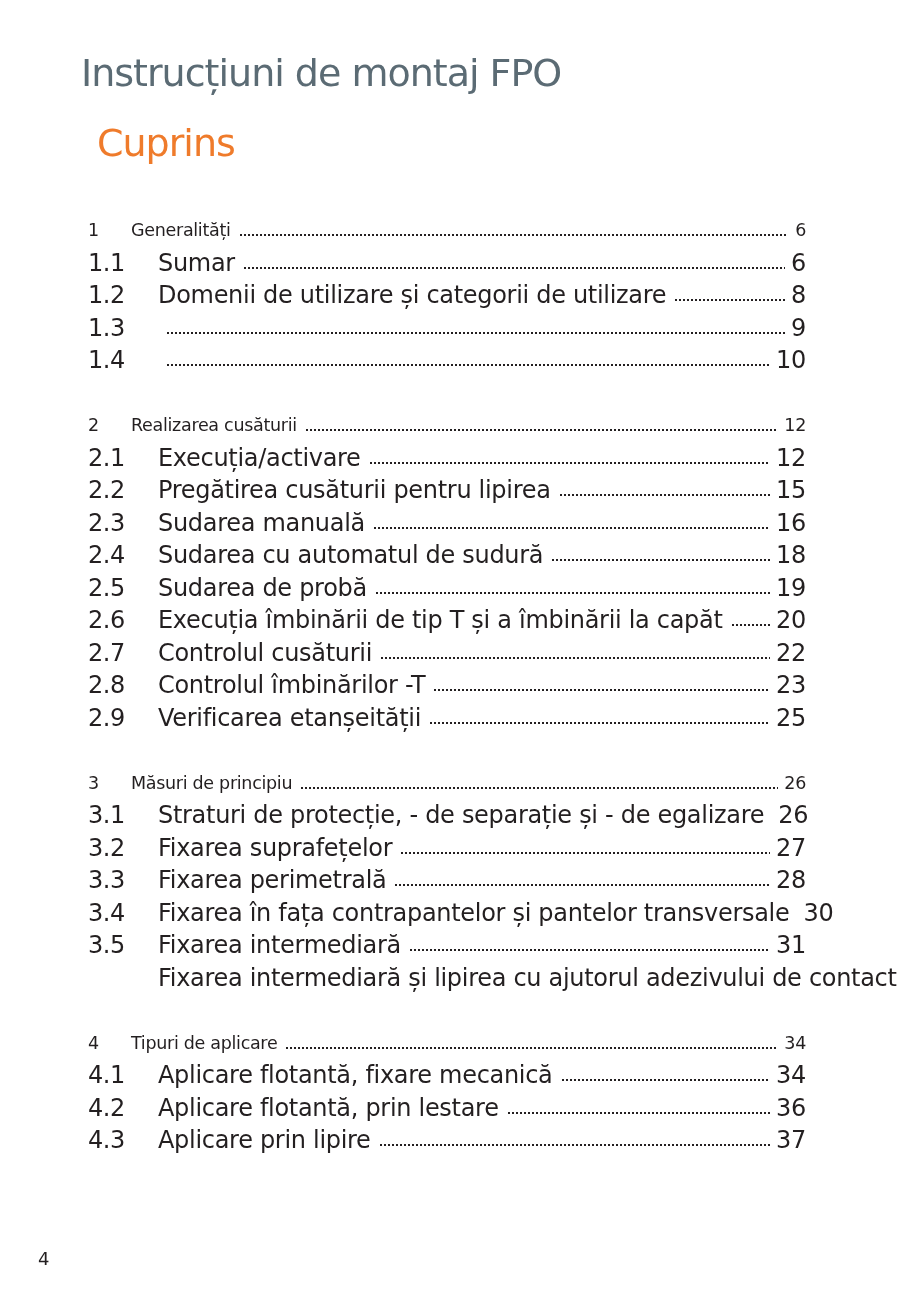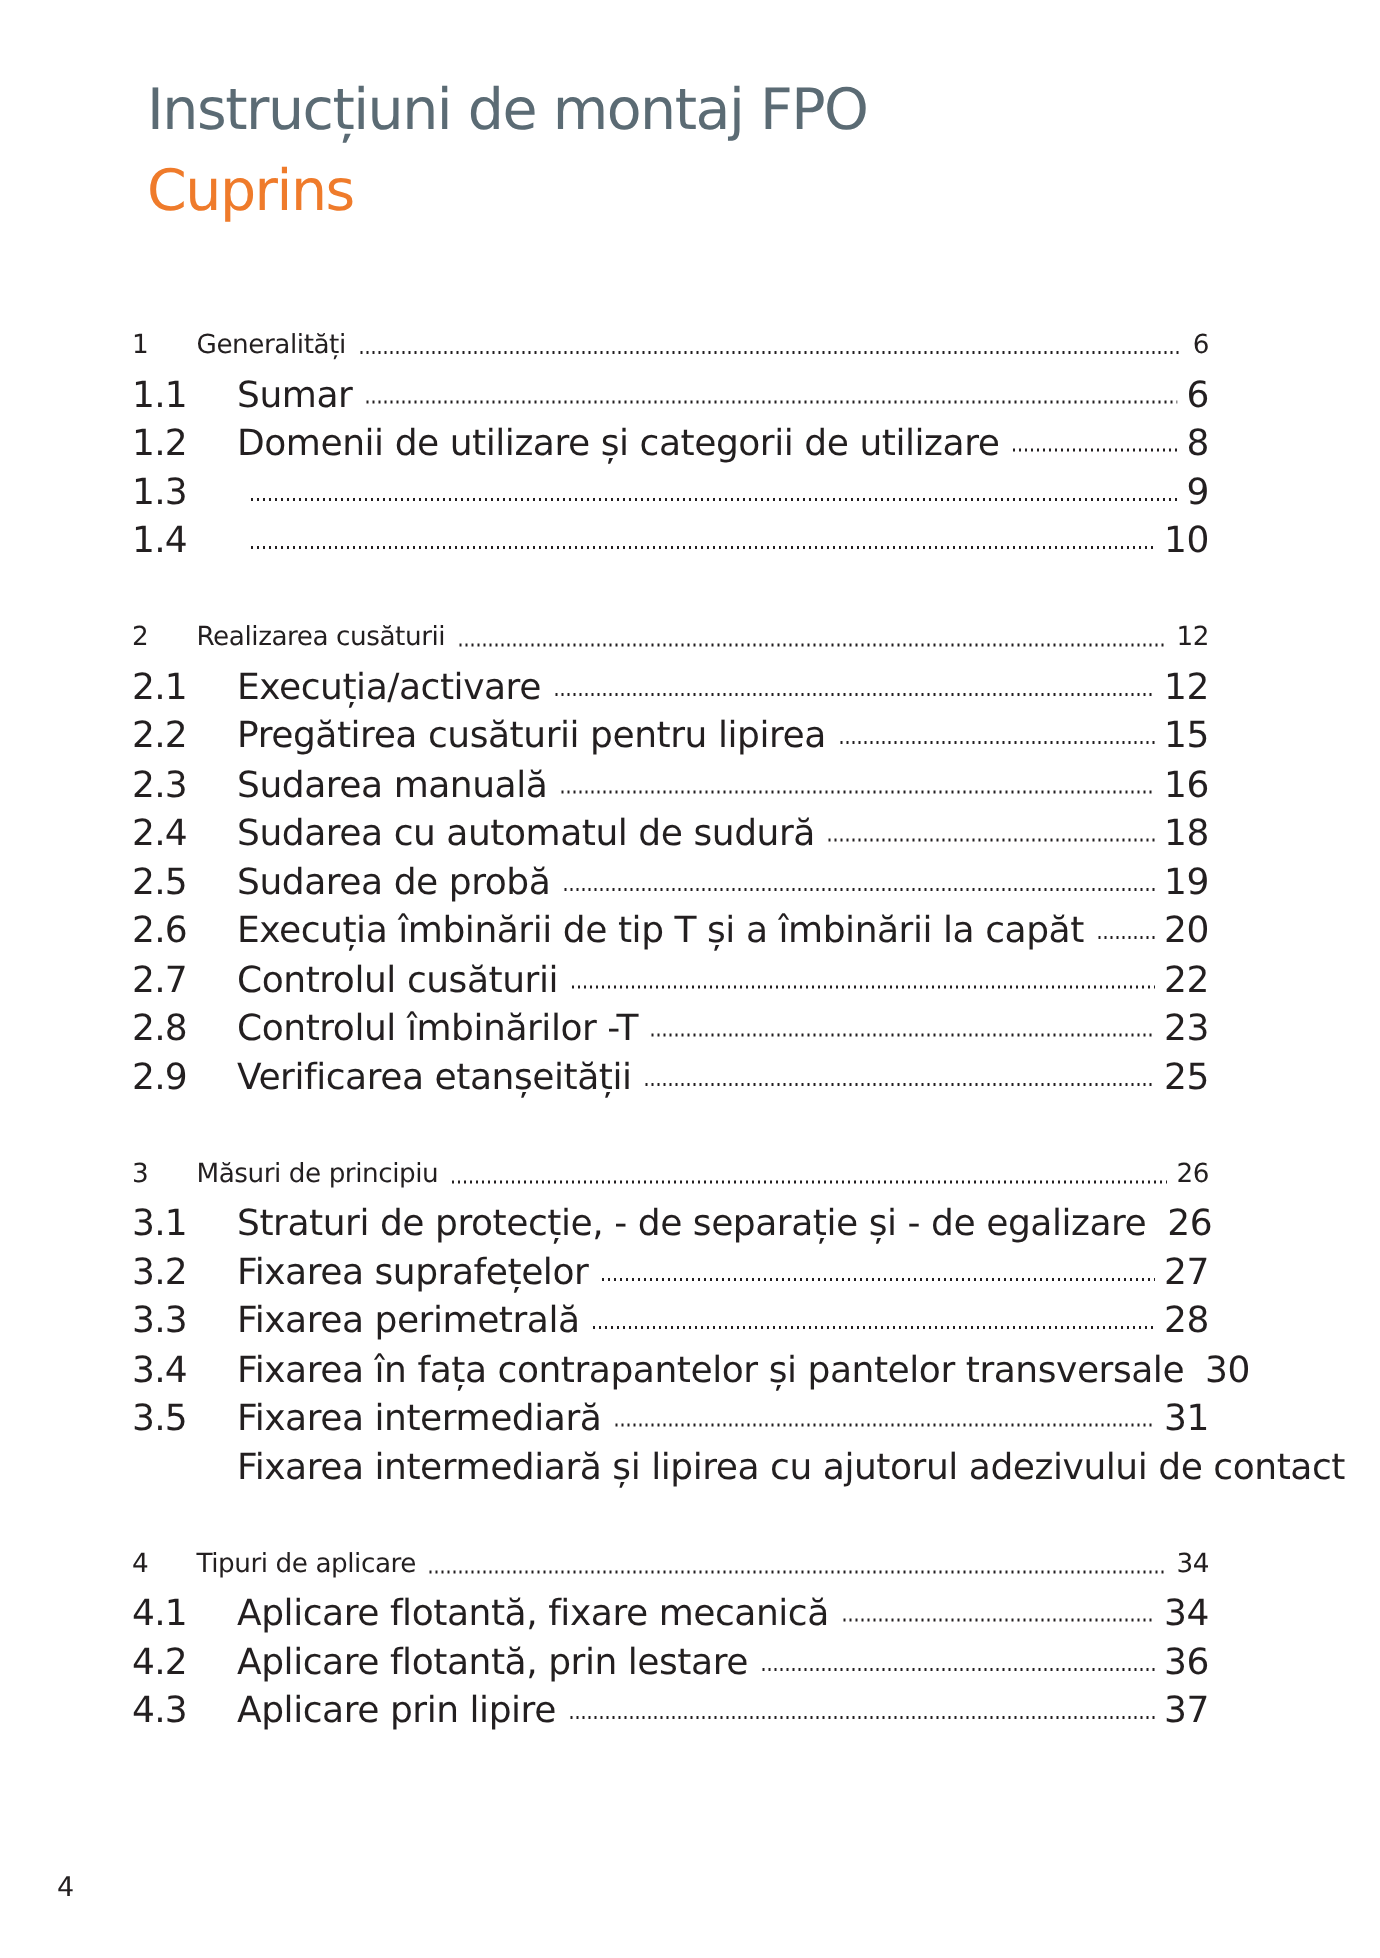--- a/index.html
+++ b/index.html
@@ -10,39 +10,39 @@
     body {
       width: 920px;
       height: 1305px;
       position: relative;
       overflow: hidden;
       font-family: "DejaVu Sans", "Liberation Sans", sans-serif;
       color: #231f20;
     }
     .title-block {
       position: absolute;
-      left: 98px;
+      left: 81px;
       top: 46px;
     }
     .doc-title {
       font-size: 38px;
       line-height: 54px;
       color: #5b6b74;
       letter-spacing: -1px;
       font-weight: normal;
       margin: 0;
       white-space: nowrap;
     }
     .doc-subtitle {
       font-size: 38px;
       line-height: 54px;
       color: #ef7b2b;
       letter-spacing: -1px;
       font-weight: normal;
-      margin: 0;
+      margin: 16px;
     }
     .toc {
       position: absolute;
       left: 88px;
       top: 214px;
       width: 718px;
     }
     .toc-section {
       margin-bottom: 32.5px;
     }

